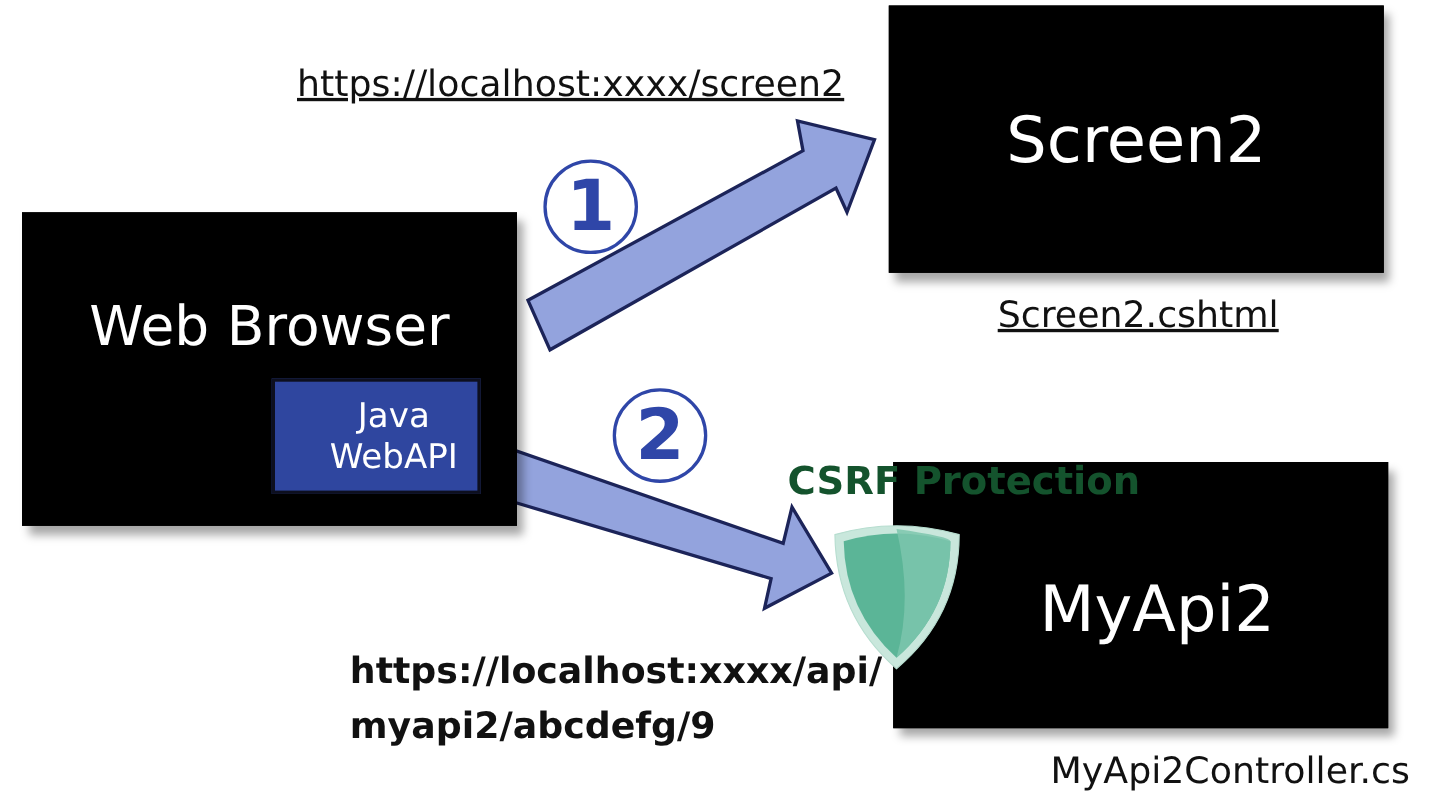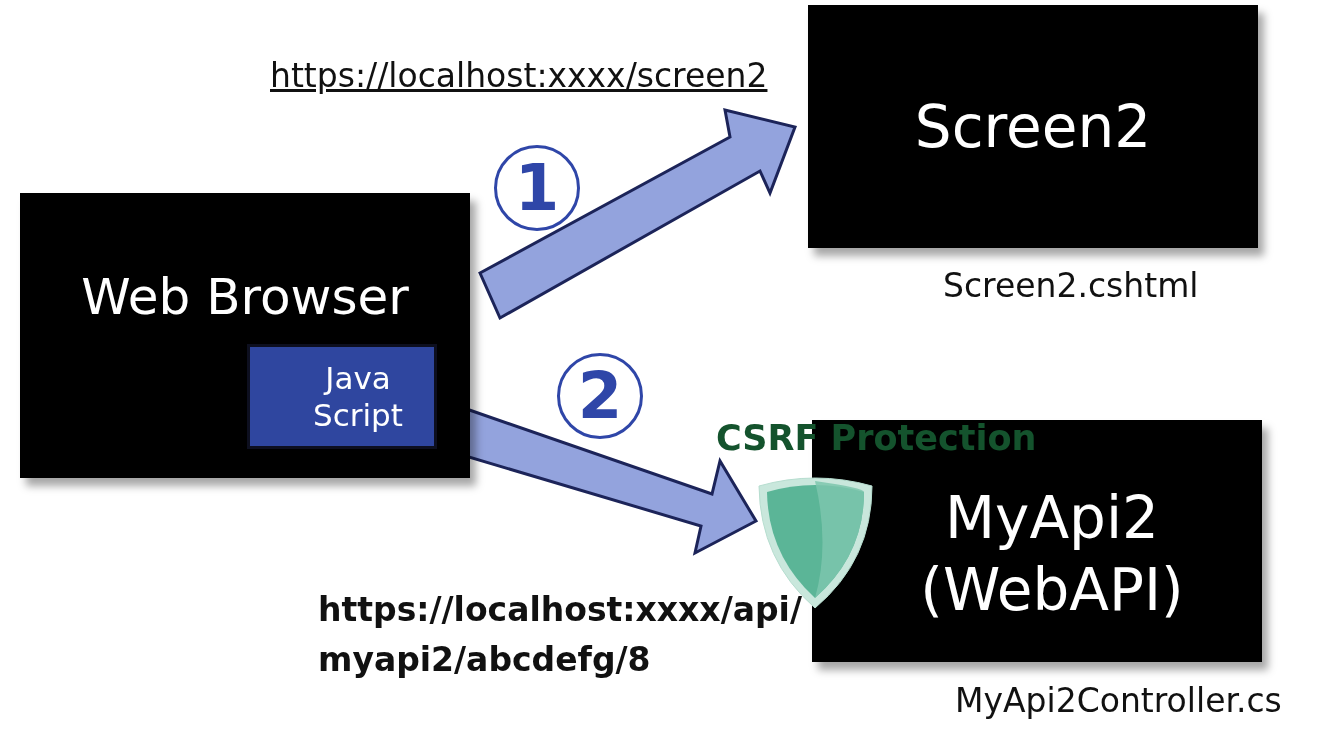--- a/index.html
+++ b/index.html
@@ -63,21 +63,21 @@
       padding-left: 30px;
     }
     .label {
       position: absolute;
       color: #111111;
       font-size: 33px;
       white-space: nowrap;
     }
     #url1 { left: 270px; top: 56px; text-decoration: underline; }
     #url2 { left: 318px; top: 585px; line-height: 50px; white-space: normal; width: 480px; font-weight: bold; }
-    #file1 { left: 943px; top: 266px; }
+    #file1 { left: 907px; top: 266px; text-decoration: underline; }
     #file2 { left: 955px; top: 681px; text-align: center; }
     #csrf {
       position: absolute;
       left: 716px; top: 418px;
       font-size: 35px;
       font-weight: bold;
       color: #14532d;
       white-space: nowrap;
       z-index: 5;
     }
@@ -112,38 +112,37 @@
   <polygon points="480,273 730,137 725,110 795,127 770,193 760,171 500,318" fill="#93a3dd" stroke="#1c2459" stroke-width="3" stroke-linejoin="miter"></polygon>
 
   <polygon points="455,405 712,494 720,461 756,521 695,553 701,526 442,449" fill="#93a3dd" stroke="#1c2459" stroke-width="3" stroke-linejoin="miter"></polygon>
 </svg>
 
 <div class="box" id="web-browser">
   <div class="title">Web Browser</div>
 </div>
 <div id="js-box">
   <span>Java</span>
-  <span>Script</span>
+  <span>WebAPI</span>
 </div>
 
 <div class="box" id="screen2">
   <span>Screen2</span>
 </div>
 <div class="label" id="file1">Screen2.cshtml</div>
 
 <div class="box" id="myapi2">
   <span>MyApi2</span>
-  <span>(WebAPI)</span>
 </div>
 <div class="label" id="file2">MyApi2Controller.cs</div>
 
 <div class="label" id="url1">https://localhost:xxxx/screen2</div>
 <div class="label" id="url2">
   <div>https://localhost:xxxx/api/</div>
-  <div>myapi2/abcdefg/8</div>
+  <div>myapi2/abcdefg/9</div>
 </div>
 
 <div class="circnum" id="step1">
   <span>1</span>
 </div>
 <div class="circnum" id="step2">
   <span>2</span>
 </div>
 
 <div id="csrf">CSRF Protection</div>

